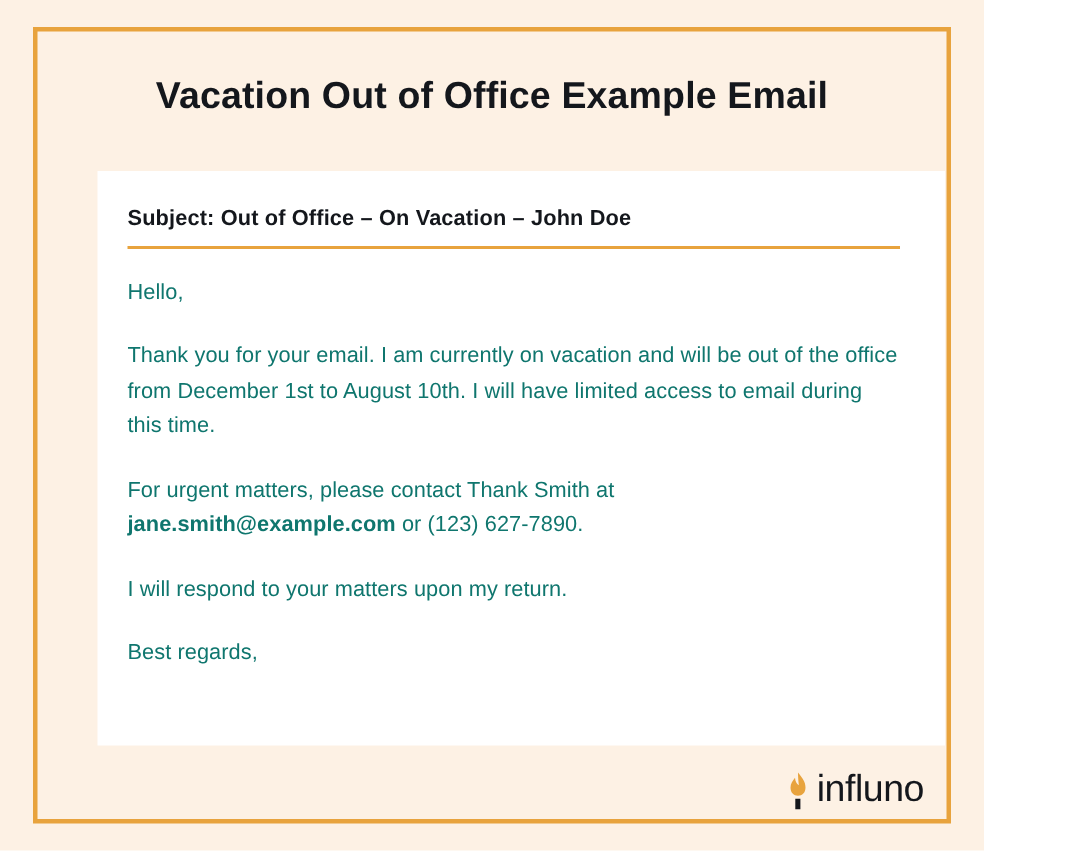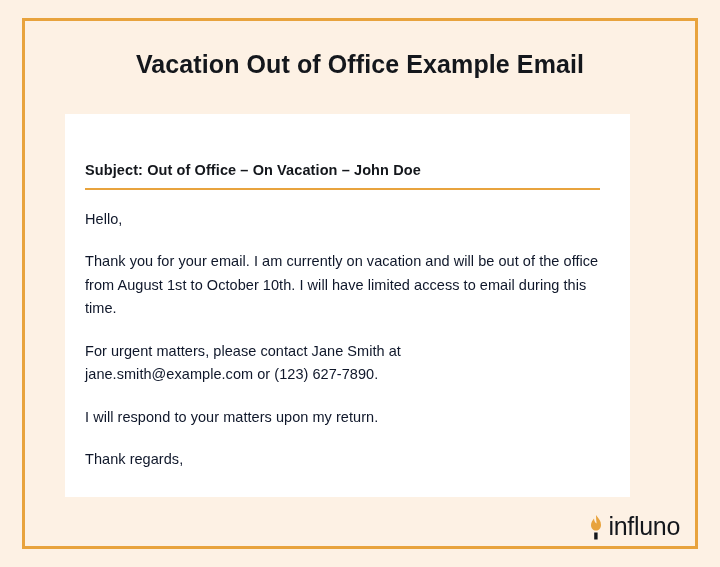--- a/index.html
+++ b/index.html
@@ -10,21 +10,21 @@
     width: 720px;
     height: 567px;
     background: #ffffff;
     font-family: "Liberation Sans", sans-serif;
     overflow: hidden;
   }
   .card {
     position: absolute;
     left: 0;
     top: 0;
-    width: 720px;
+    width: 656px;
     height: 567px;
     background: #fdf1e4;
     box-sizing: border-box;
   }
   .outer-frame {
     position: absolute;
     left: 22px;
     top: 18px;
     right: 22px;
     bottom: 18px;
@@ -53,34 +53,33 @@
     padding: 24px 30px 0 20px;
   }
   .subject {
     font-size: 14.5px;
     font-weight: bold;
     color: #14171c;
     padding-bottom: 10px;
     border-bottom: 2px solid #e8a33d;
     margin-bottom: 18px;
     letter-spacing: 0.1px;
-    margin-top: 24px;
   }
   .para {
     font-size: 14.5px;
-    color: #0f172a;
+    color: #0f766e;
     line-height: 1.62;
     margin: 0 0 19px 0;
     letter-spacing: 0.05px;
   }
   .para:last-child {
     margin-bottom: 0;
   }
   .para .bold {
-    font-weight: normal;
+    font-weight: bold;
   }
   .signature-line {
     display: block;
   }
   .brand {
     position: absolute;
     right: 40px;
     bottom: 26px;
     display: flex;
     align-items: center;
@@ -104,32 +103,32 @@
 <div class="card">
   <div class="outer-frame"></div>
 
   <div class="title">Vacation Out of Office Example Email</div>
 
   <div class="email-box">
     <div class="subject">Subject: Out of Office – On Vacation – John Doe</div>
 
     <p class="para">Hello,</p>
 
-    <p class="para">Thank you for your email. I am currently on vacation and will be out of the office from August 1st to October 10th. I will have limited access to email during this time.</p>
+    <p class="para">Thank you for your email. I am currently on vacation and will be out of the office from December 1st to August 10th. I will have limited access to email during this time.</p>
 
     <p class="para">
-      <span>For urgent matters, please contact Jane Smith at</span>
+      <span>For urgent matters, please contact Thank Smith at</span>
       <br>
       <span class="bold">jane.smith@example.com</span><span> or (123) 627-7890.</span>
     </p>
 
     <p class="para">I will respond to your matters upon my return.</p>
 
     <p class="para">
-      <span class="signature-line">Thank regards,</span>
+      <span class="signature-line">Best regards,</span>
     </p>
   </div>
 
   <div class="brand">
     <span class="brand-mark">
       <svg width="16" height="26" viewBox="0 0 16 26" aria-hidden="true">
         <path d="M8 1 C 11 5, 13 7, 13 11 C 13 14.5, 10.8 16.5, 8 16.5 C 5.2 16.5, 3 14.5, 3 11 C 3 8.5, 4.5 6.5, 6 4.5 C 6.2 7, 7 8.5, 8.6 9.5 C 8.2 6.5, 8 3.5, 8 1 Z" fill="#e8a33d"></path>
         <rect x="6.2" y="18.5" width="3.4" height="7" fill="#14171c"></rect>
       </svg>
     </span>

